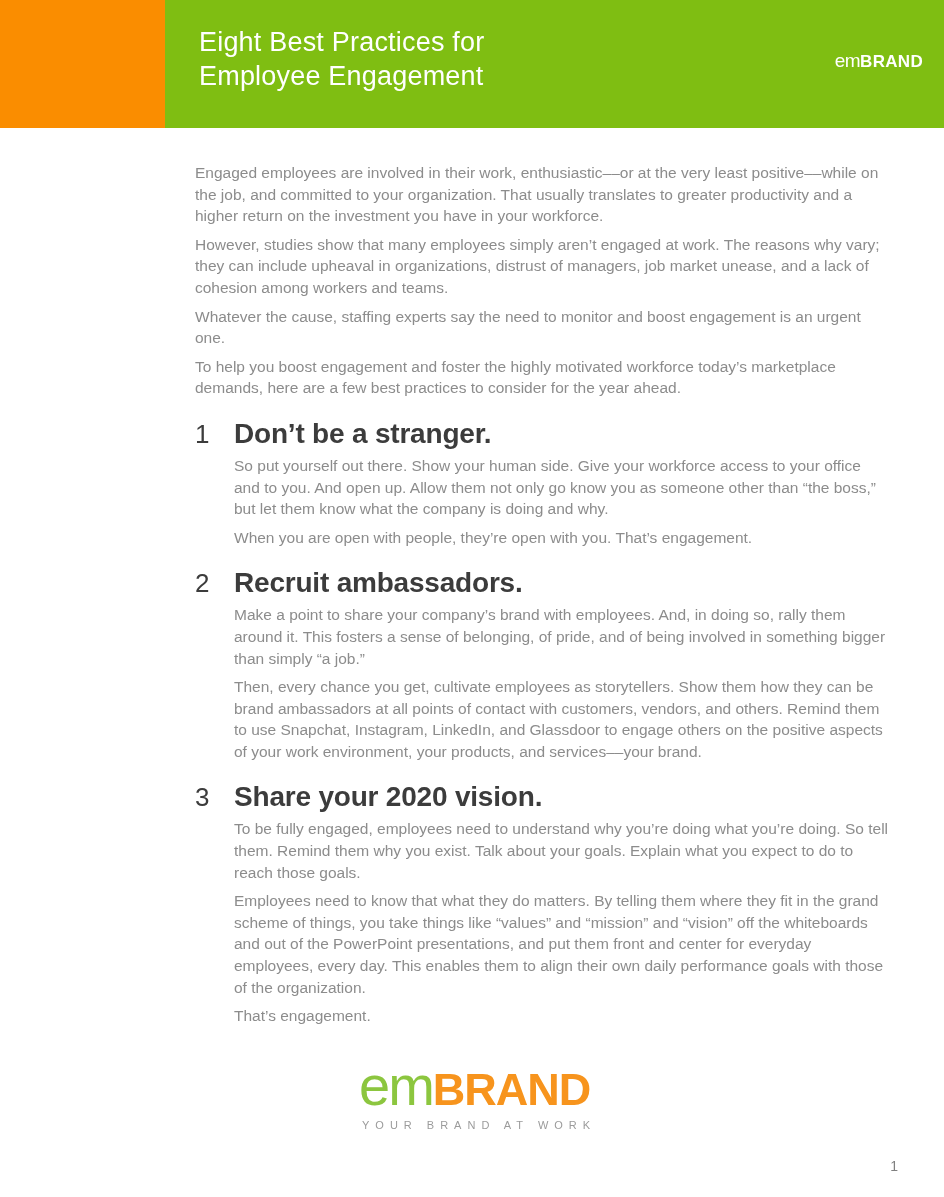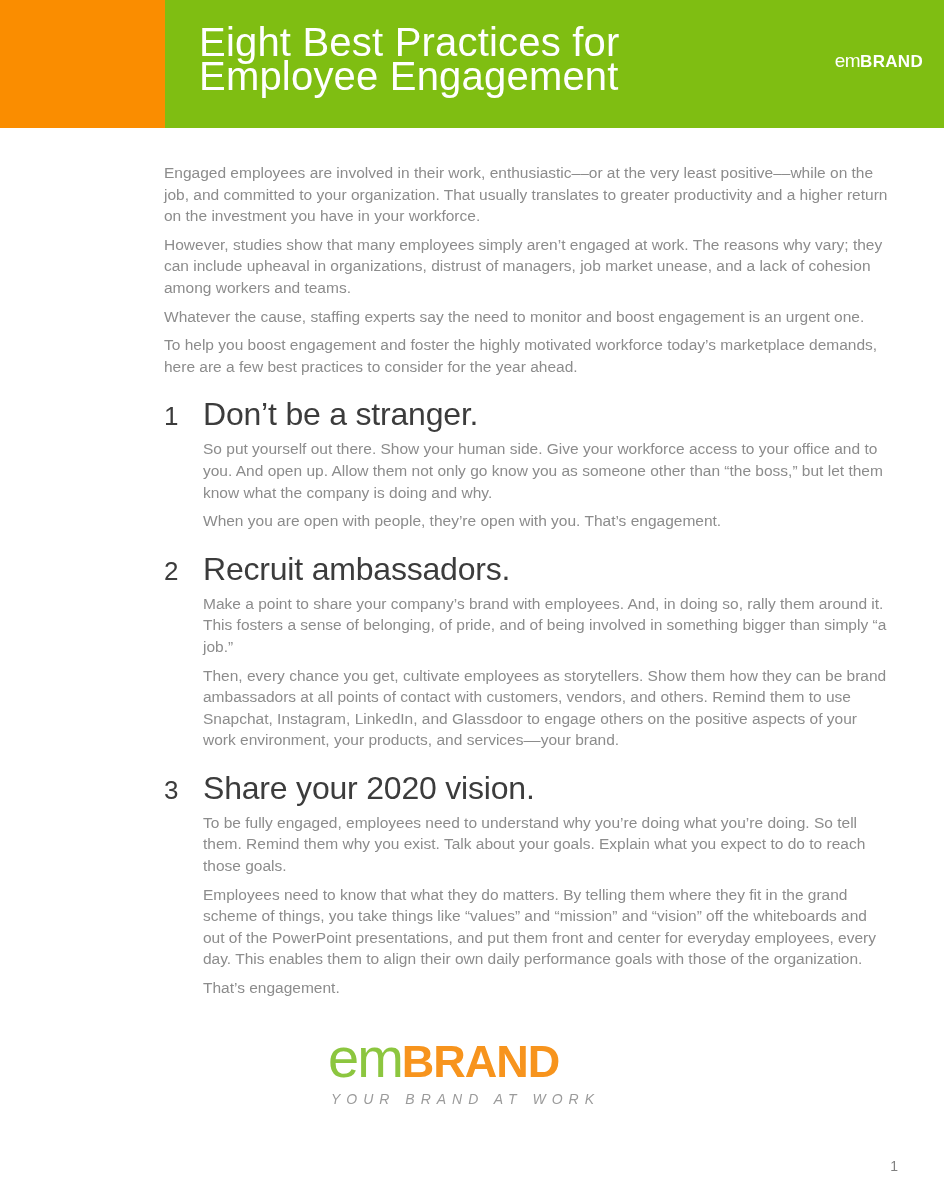--- a/index.html
+++ b/index.html
@@ -13,56 +13,56 @@
     overflow: hidden;
     font-family: "Liberation Sans", "DejaVu Sans", sans-serif;
   }
 
   
   .banner { display: flex; height: 128px; }
   .banner-orange { width: 165px; background: var(--brand-orange, #FA8D00); }
   .banner-green { flex: 1; position: relative; background: var(--brand-green, #7FBE12); padding: 25px 0 0 34px; }
   .doc-title {
     color: var(--banner-text, #FFFFFF);
-    font-size: 40px;
+    font-size: 27px;
     line-height: 34px;
     font-weight: 400;
     letter-spacing: 0.2px;
   }
   .doc-title span { display: block; }
   .banner-logo {
     position: absolute;
     top: 50px;
     right: 21px;
     color: var(--banner-text, #FFFFFF);
     white-space: nowrap;
   }
   .banner-logo .logo-em { font-size: 19px; font-weight: 400; letter-spacing: -0.5px; }
   .banner-logo .logo-brand { font-size: 17px; font-weight: 700; letter-spacing: 0.3px; }
 
   
-  .content { padding: 34px 54px 0 164px; }
+  .content { padding: 34px 54px 0 164px; margin-left: 31px; }
   .body-p {
     font-size: 15.5px;
     line-height: 21.6px;
     color: var(--body-text, #8C8C8C);
     margin-bottom: 7px;
   }
   .section { margin-top: 19px; }
   .section-head { display: flex; align-items: baseline; margin-bottom: 5px; }
   .section-number {
     flex: 0 0 39px;
     font-size: 26px;
     color: var(--heading-text, #3C3C3C);
     font-weight: 400;
   }
   .section-title {
-    font-size: 32px;
+    font-size: 28px;
     color: var(--heading-text, #3C3C3C);
-    font-weight: 400;
+    font-weight: 700;
     letter-spacing: -0.2px;
   }
   .section-body { padding-left: 39px; }
 
   
   .footer { margin: 31px 0 0 164px; }
   .footer-logo { line-height: 1; white-space: nowrap; }
   .footer-logo .f-em {
     font-size: 56px;
     font-weight: 400;
@@ -71,24 +71,23 @@
   }
   .footer-logo .f-brand {
     font-size: 45px;
     font-weight: 700;
     letter-spacing: -1px;
     color: var(--footer-logo-orange, #F7941D);
   }
   .tagline {
     margin-top: 5px;
     margin-left: 3px;
-    font-size: 14px;
+    font-size: 11px;
     letter-spacing: 6px;
     color: var(--tagline-text, #9B9B9B);
-    font-style: italic;
   }
   .page-number {
     position: absolute;
     top: 1158px;
     right: 46px;
     font-size: 14px;
     color: var(--page-number-text, #808080);
   }
 </style>
 </head>

